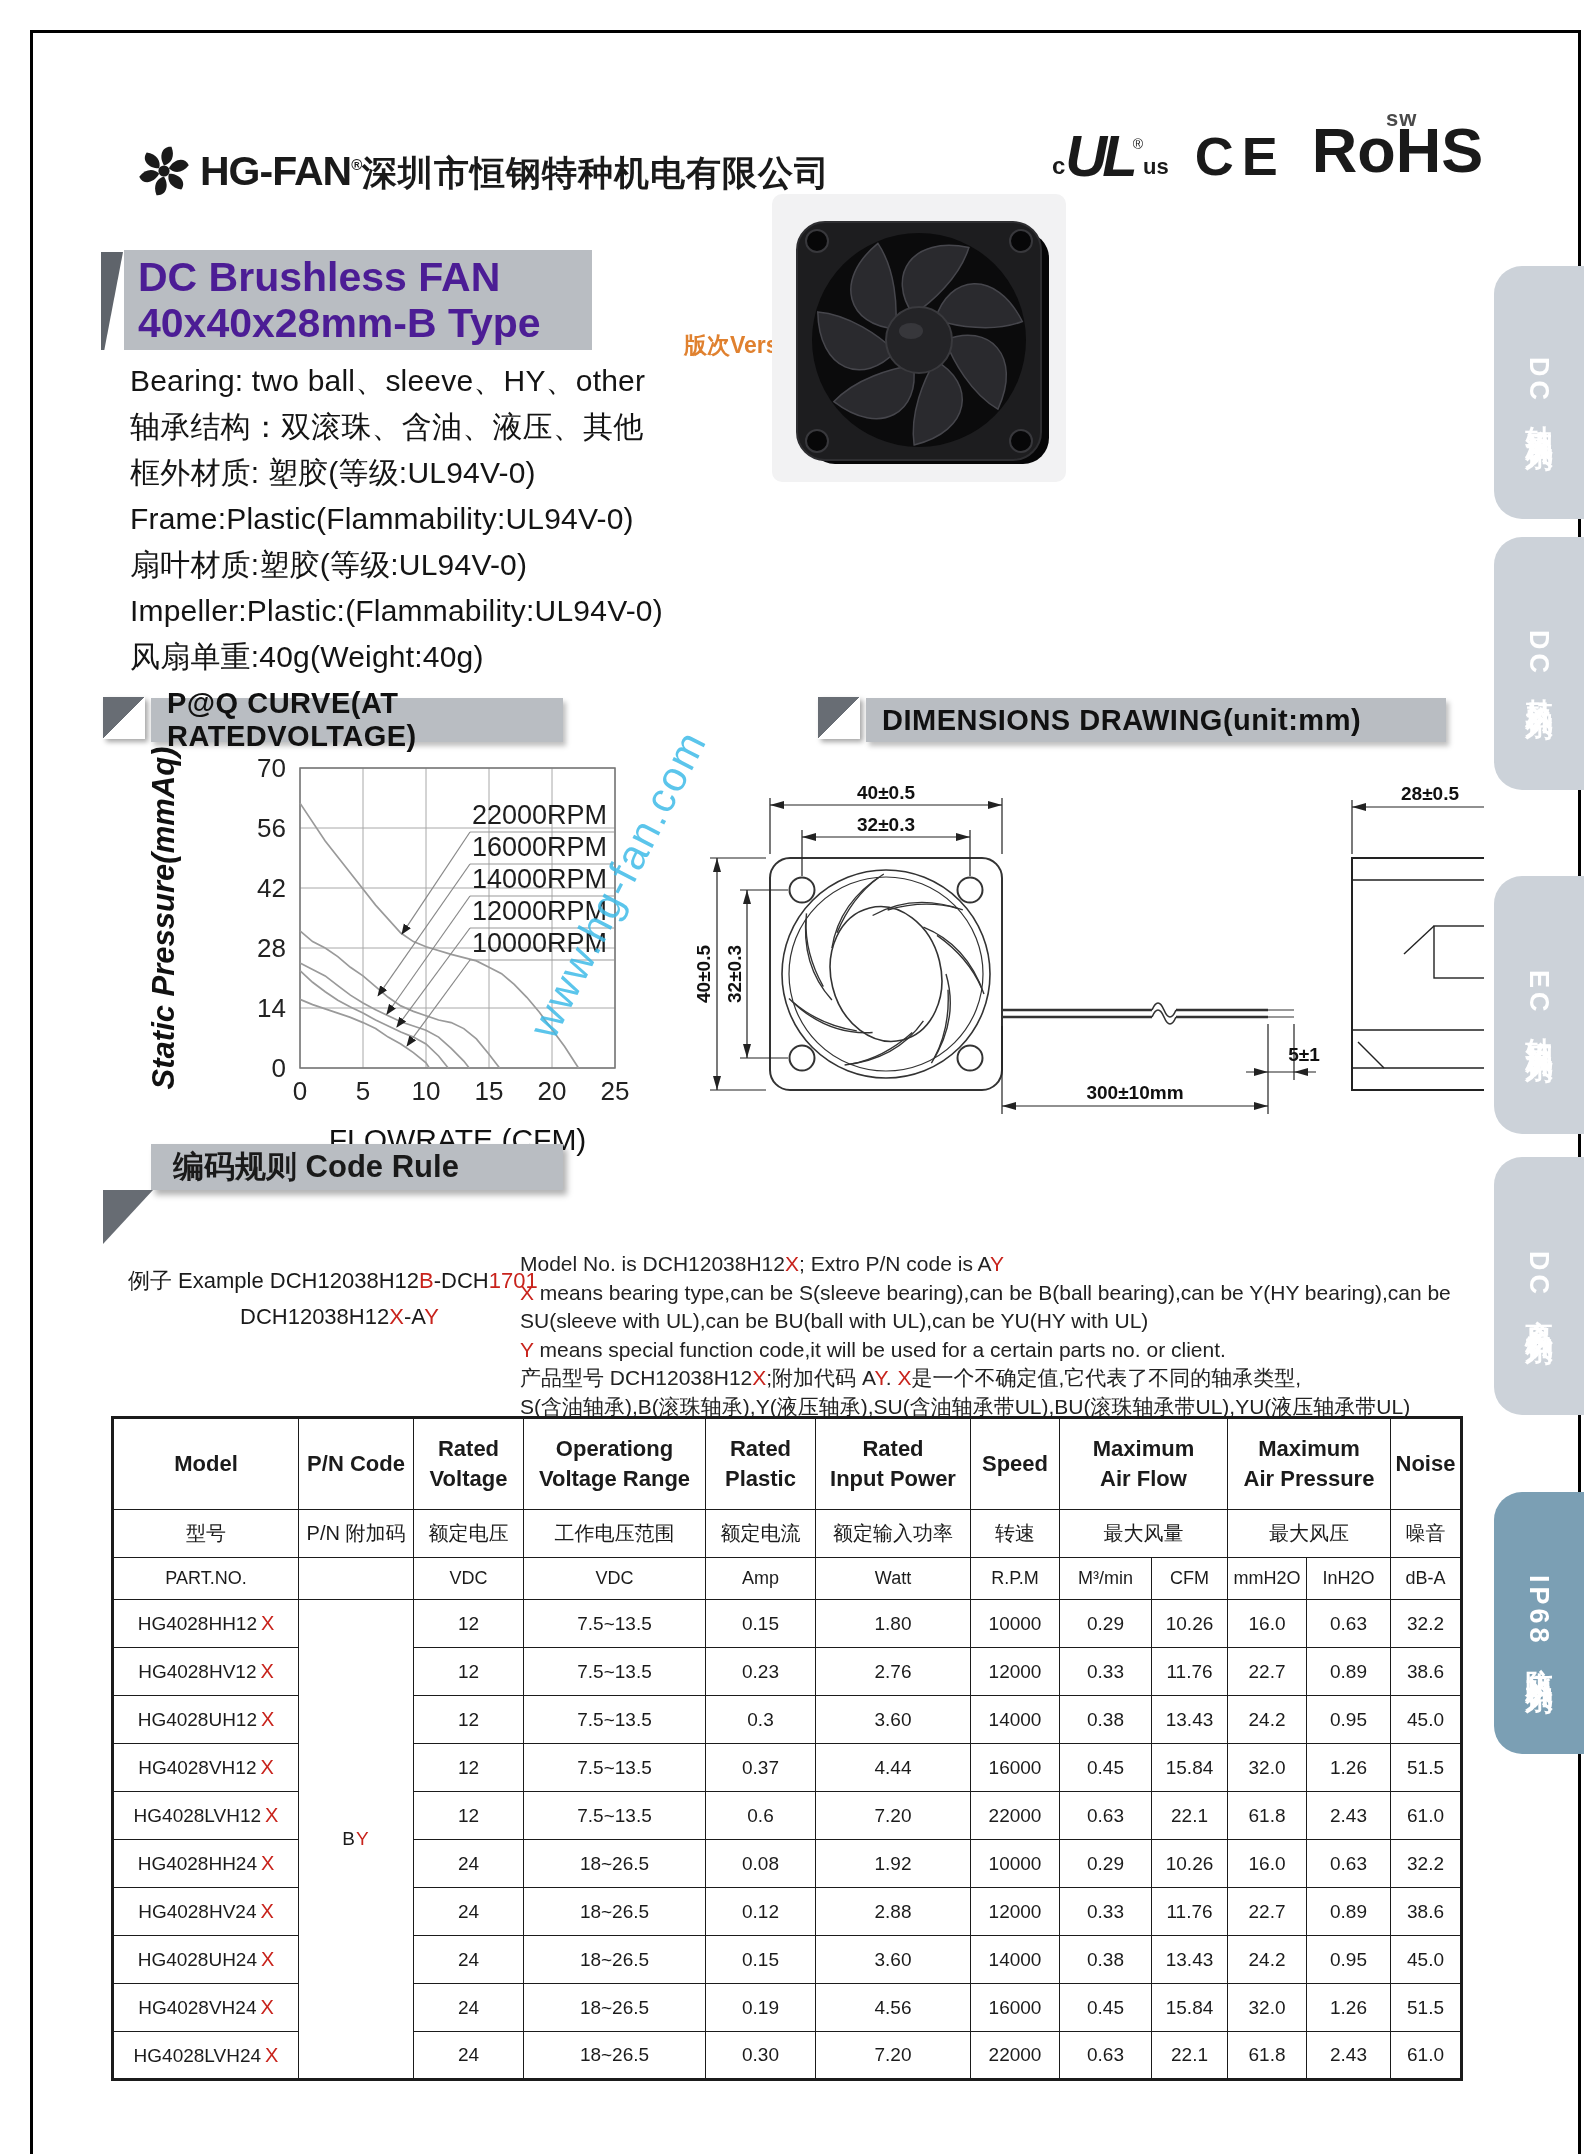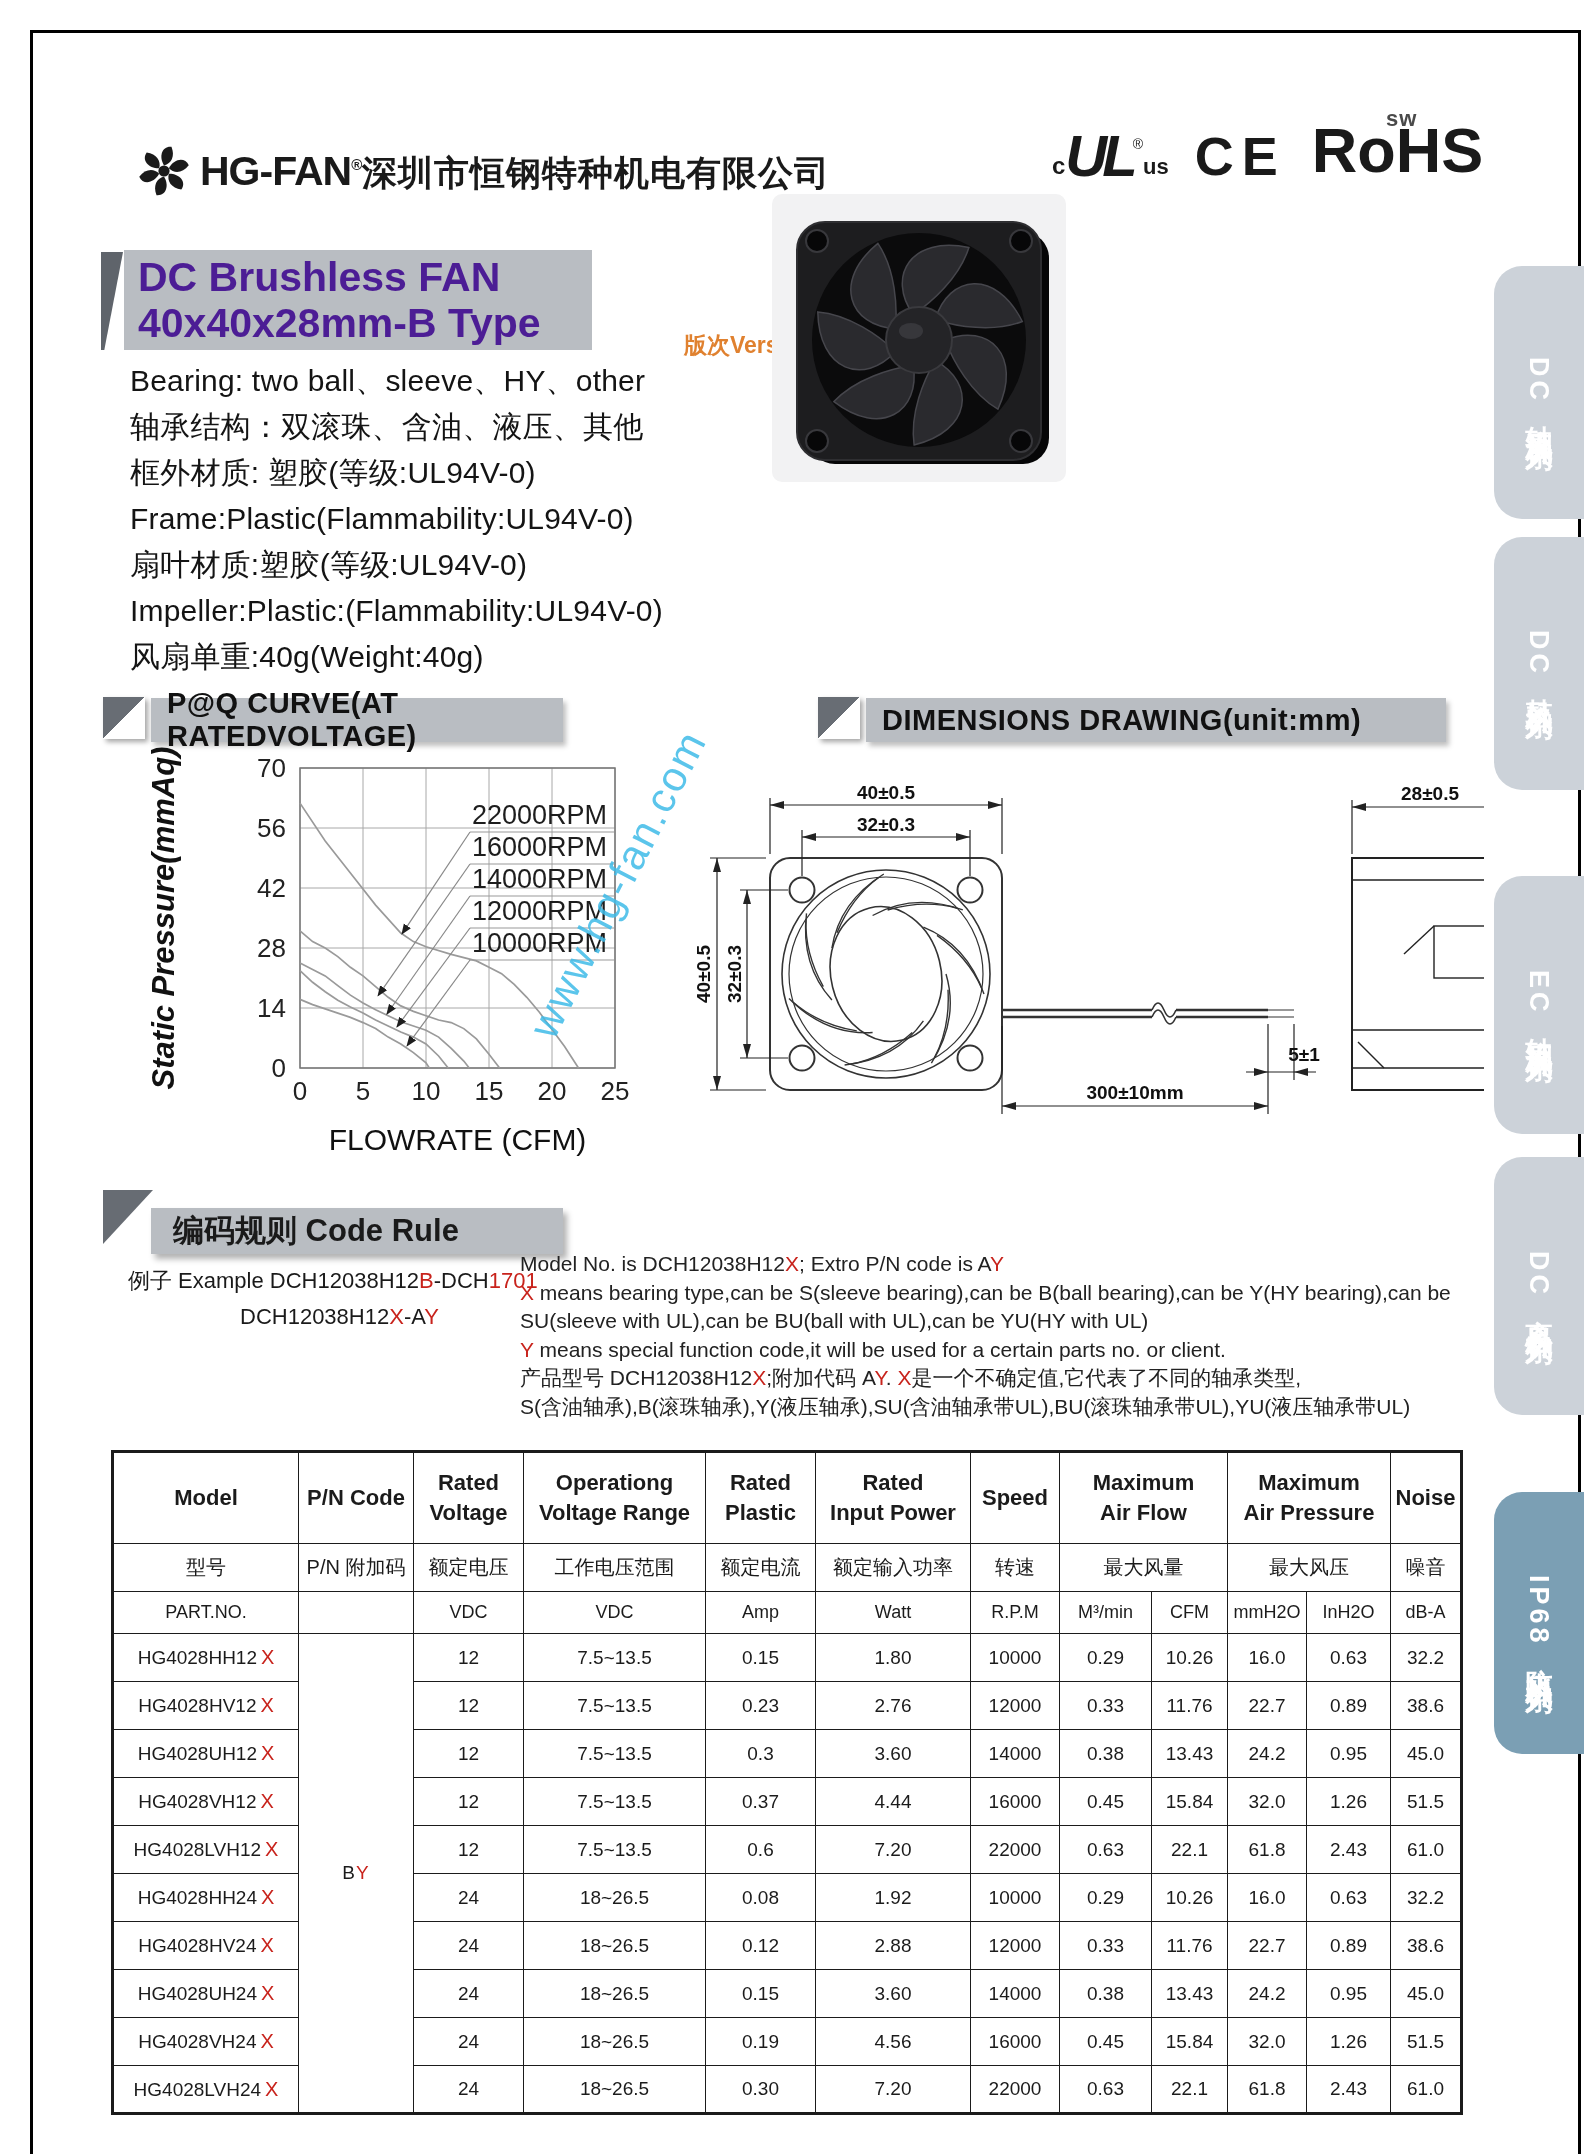--- a/index.html
+++ b/index.html
@@ -49,30 +49,30 @@
   #sec2-marker{left:818px;top:697px;}
   #sec2-bar{left:866px;top:698px;width:580px;}
   
   #chart{left:140px;top:746px;}
   #dims{left:592px;top:758px;}
   #watermark{left:520px;top:1024px;transform:rotate(-63deg);transform-origin:0 0;
              font-size:42px;color:#3fbbe8;opacity:0.85;letter-spacing:2px;font-weight:500;z-index:3;}
   
   #cr-marker{left:103px;top:1190px;width:50px;height:54px;background:#676c73;
              clip-path:polygon(0 0,100% 0,0 100%);}
-  #cr-bar{left:151px;top:1208px;width:412px;height:46px;background:#b9bdc2;display:flex;
+  #cr-bar{left:151px;top:1144px;width:412px;height:46px;background:#b9bdc2;display:flex;
           align-items:center;padding-left:22px;box-sizing:border-box;
           box-shadow:4px 5px 6px rgba(0,0,0,0.3);}
   #cr-bar span{font-size:31px;font-weight:600;}
   #cr-ex1{left:128px;top:1266px;font-size:22px;}
   #cr-ex2{left:240px;top:1304px;font-size:22px;}
   #cr-lines{left:520px;top:1250px;width:950px;}
   .cr-line{font-size:21px;line-height:28.5px;color:#222;}
   
-  #spec-table{position:absolute;left:111px;top:1450px;border-collapse:collapse;table-layout:fixed;
+  #spec-table{position:absolute;left:111px;top:1416px;border-collapse:collapse;table-layout:fixed;
               background:#fff;}
   #spec-table th,#spec-table td{border:1.6px solid #1b1b1b;text-align:center;vertical-align:middle;
               padding:0;color:#1b1b1b;overflow:hidden;}
   #spec-table{border:3px solid #1b1b1b;}
   tr.h-en{height:92px;}
   tr.h-en th{font-size:22px;font-weight:bold;line-height:30px;}
   tr.h-cn{height:48px;}
   tr.h-cn th{font-size:20px;font-weight:normal;}
   tr.h-units{height:42px;}
   tr.h-units th{font-size:18px;font-weight:normal;}

